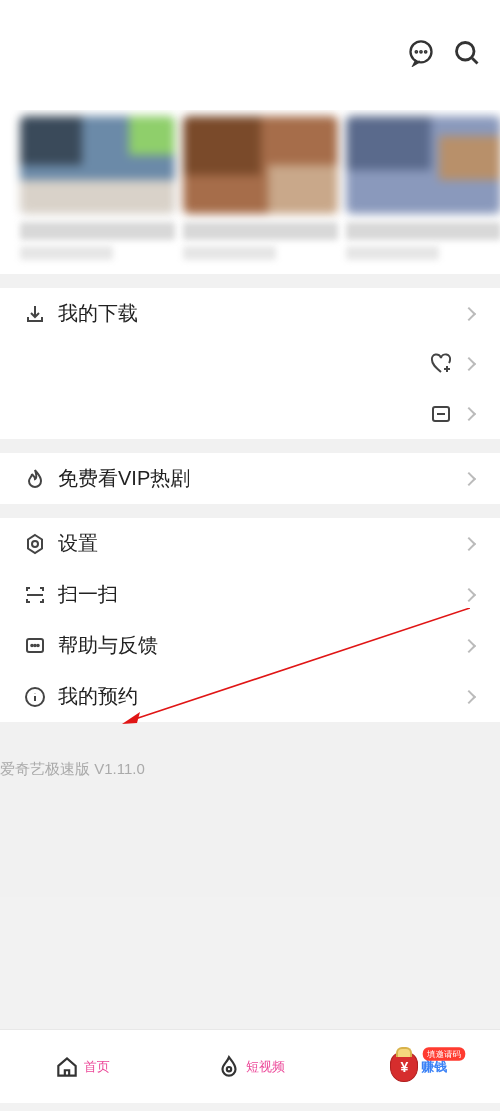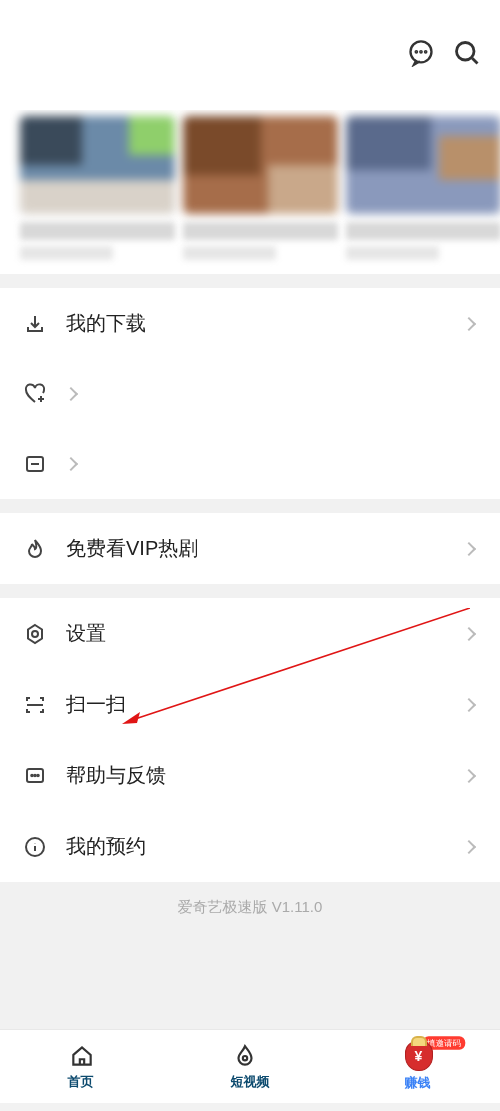--- a/index.html
+++ b/index.html
@@ -45,67 +45,69 @@
       overflow: hidden;
     }
     .pixel { position: absolute; }
     .thumb-title-bar { height: 18px; background: #d8d8d8; margin-top: 8px; border-radius: 2px; filter: blur(3px);}
     .thumb-sub-bar { height: 14px; width: 60%; background: #e6e6e6; margin-top: 6px; border-radius: 2px; filter: blur(3px);}
     .gap { height: 14px; background: #f1f1f1; }
     .list { background: #fff; }
     .list-item {
       display: flex;
       align-items: center;
-      padding: 22px 22px;
-      gap: 18px;
-      position: relative;
+      padding: 12px 22px;
+      gap: 10px;
+      position: relative;
+      justify-content: flex-end;
     }
     .list-icon {
       width: 26px; height: 26px; flex: 0 0 26px;
       display: flex; align-items: center; justify-content: center;
     }
     .list-label {
       font-size: 20px;
       color: #222;
       flex: 1;
       font-weight: 500;
     }
     .chevron {
       width: 10px; height: 10px;
       border-right: 2px solid #bbb;
       border-bottom: 2px solid #bbb;
       transform: rotate(-45deg);
       margin-right: 4px;
     }
     .footer-text {
-      text-align: center;
+      text-align: left;
       color: #aaa;
       font-size: 15px;
-      padding: 16px 0 20px 0;
+      padding: 38px 0 20px 0;
       background: #f1f1f1;
     }
     .tabbar {
       position: absolute;
       bottom: 8px;
       left: 0; right: 0;
       height: 74px;
       background: #fff;
       display: flex;
       justify-content: space-around;
       align-items: center;
       border-top: 1px solid #e8e8e8;
     }
     .tab {
       display: flex;
-      flex-direction: column;
+      flex-direction: row;
+      align-items: center;
       gap: 3px;
       position: relative;
     }
     .tab-icon { width: 28px; height: 28px; display:flex; align-items:center; justify-content:center; }
-    .tab-label { font-size: 13px; color: #0c4a6e; font-weight: bold; }
+    .tab-label { font-size: 13px; color: #ec4899; }
     .badge {
       position: absolute;
       top: -6px;
       left: 50%;
       background: #ff3b30;
       color: #fff;
       font-size: 10px;
       padding: 1px 5px;
       border-radius: 7px;
       white-space: nowrap;

